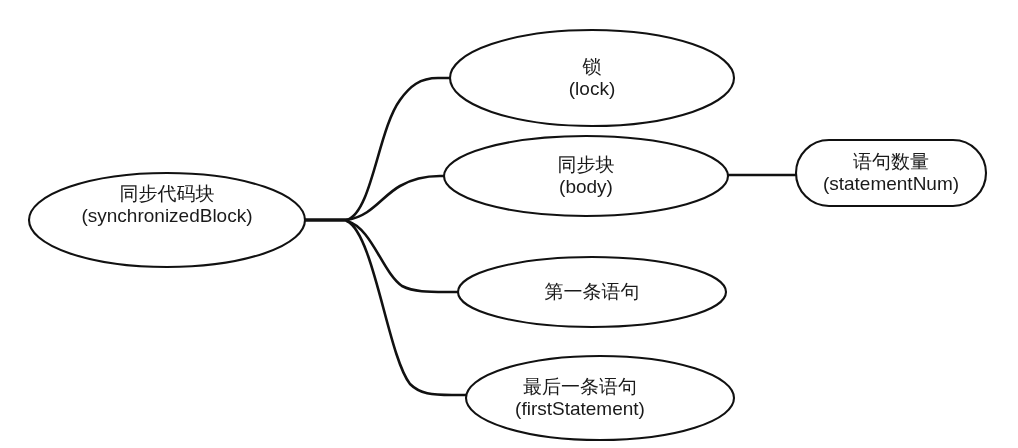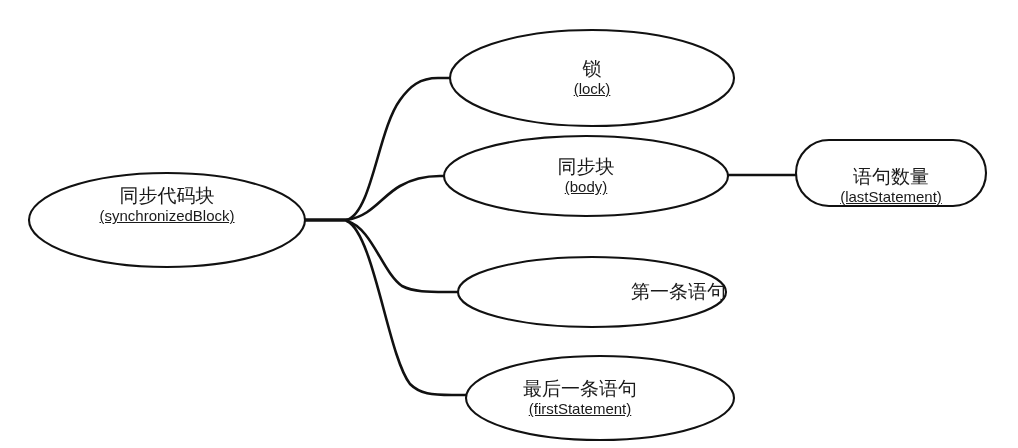--- a/index.html
+++ b/index.html
@@ -49,23 +49,22 @@
     pointer-events: none;
     line-height: 1.18;
   }
   .label-cn {
     color: #1a1a1a;
     font-size: 19px;
     white-space: nowrap;
   }
   .label-en {
     color: #1a1a1a;
-    font-size: 15px;
+    font-size: 19px;
     white-space: nowrap;
-    text-decoration: underline;
   }
 </style>
 </head>
 <body>
 
 <div id="diagram-root">
 
   <svg id="diagram-svg" viewBox="0 0 1018 448" xmlns="http://www.w3.org/2000/svg">
 
     <path class="edge-line trunk" d="M 305 220 L 347 220"></path>
@@ -101,26 +100,26 @@
   <div class="node-label" style="left:450px; top:30px; width:284px; height:96px;">
     <span class="label-cn">锁</span>
     <span class="label-en">(lock)</span>
   </div>
 
   <div class="node-label" style="left:444px; top:136px; width:284px; height:80px;align-items:center;">
     <span class="label-cn">同步块</span>
     <span class="label-en">(body)</span>
   </div>
 
-  <div class="node-label" style="left:796px; top:140px; width:190px; height:66px;margin-top:13px;">
+  <div class="node-label" style="left:796px; top:140px; width:190px; height:66px;">
     <span class="label-cn">语句数量</span>
-    <span class="label-en">(lastStatement)</span>
+    <span class="label-en">(statementNum)</span>
   </div>
 
-  <div class="node-label" style="left:458px; top:257px; width:268px; height:70px;align-items:flex-end;">
+  <div class="node-label" style="left:458px; top:257px; width:268px; height:70px;">
     <span class="label-cn">第一条语句</span>
   </div>
 
   <div class="node-label" style="left:446px; top:356px; width:268px; height:84px;">
     <span class="label-cn">最后一条语句</span>
     <span class="label-en">(firstStatement)</span>
   </div>
 
 </div>
 

